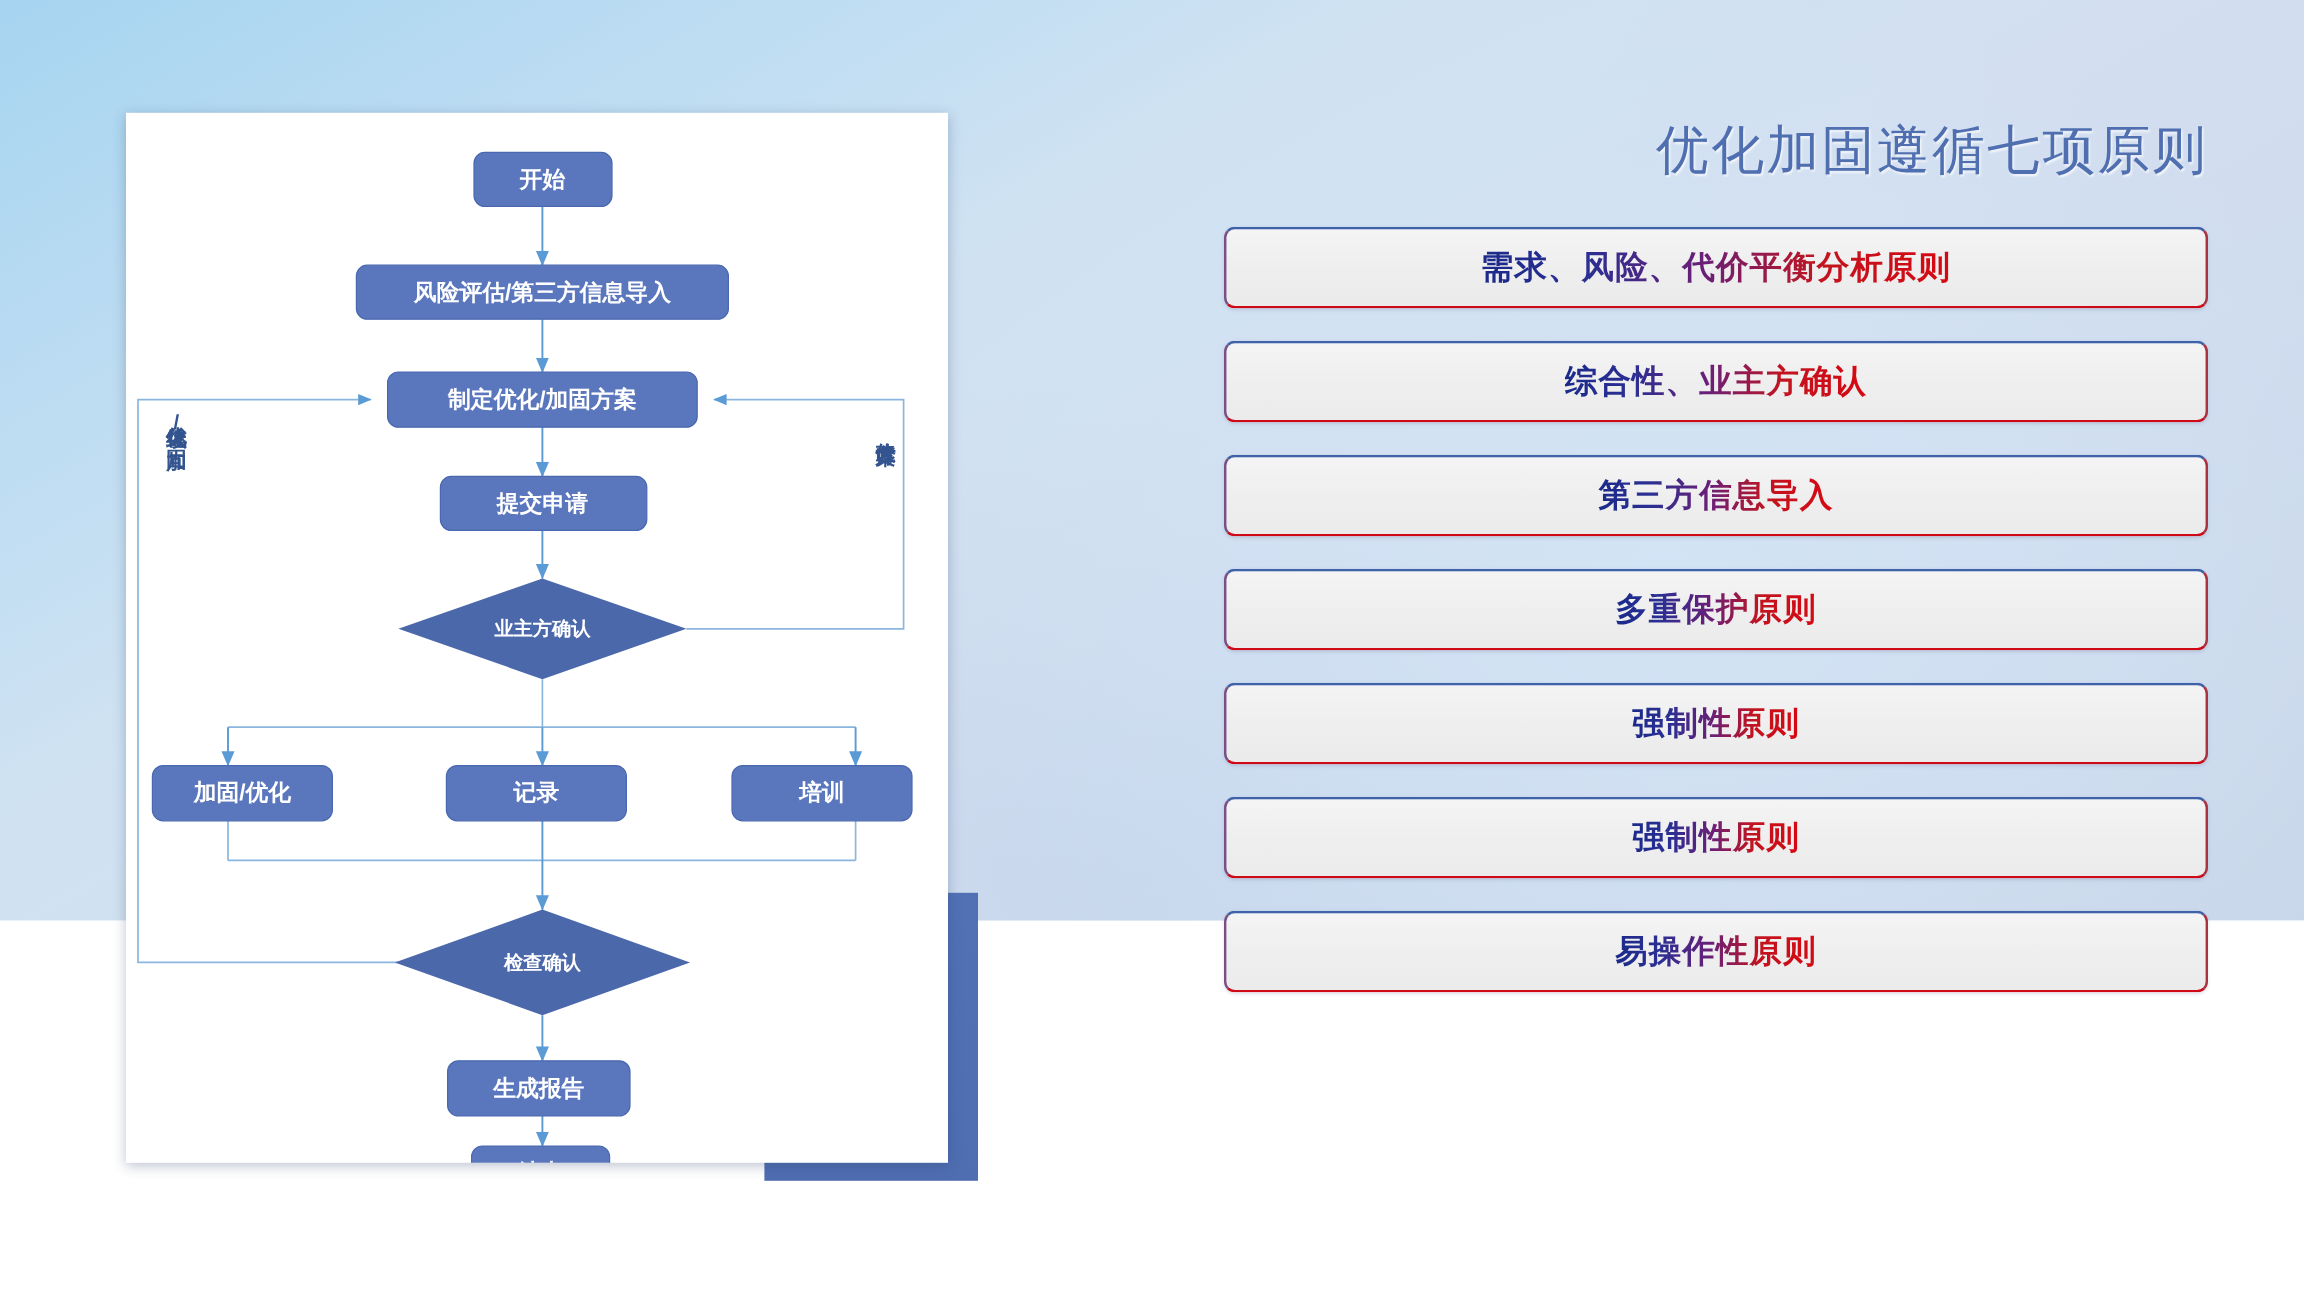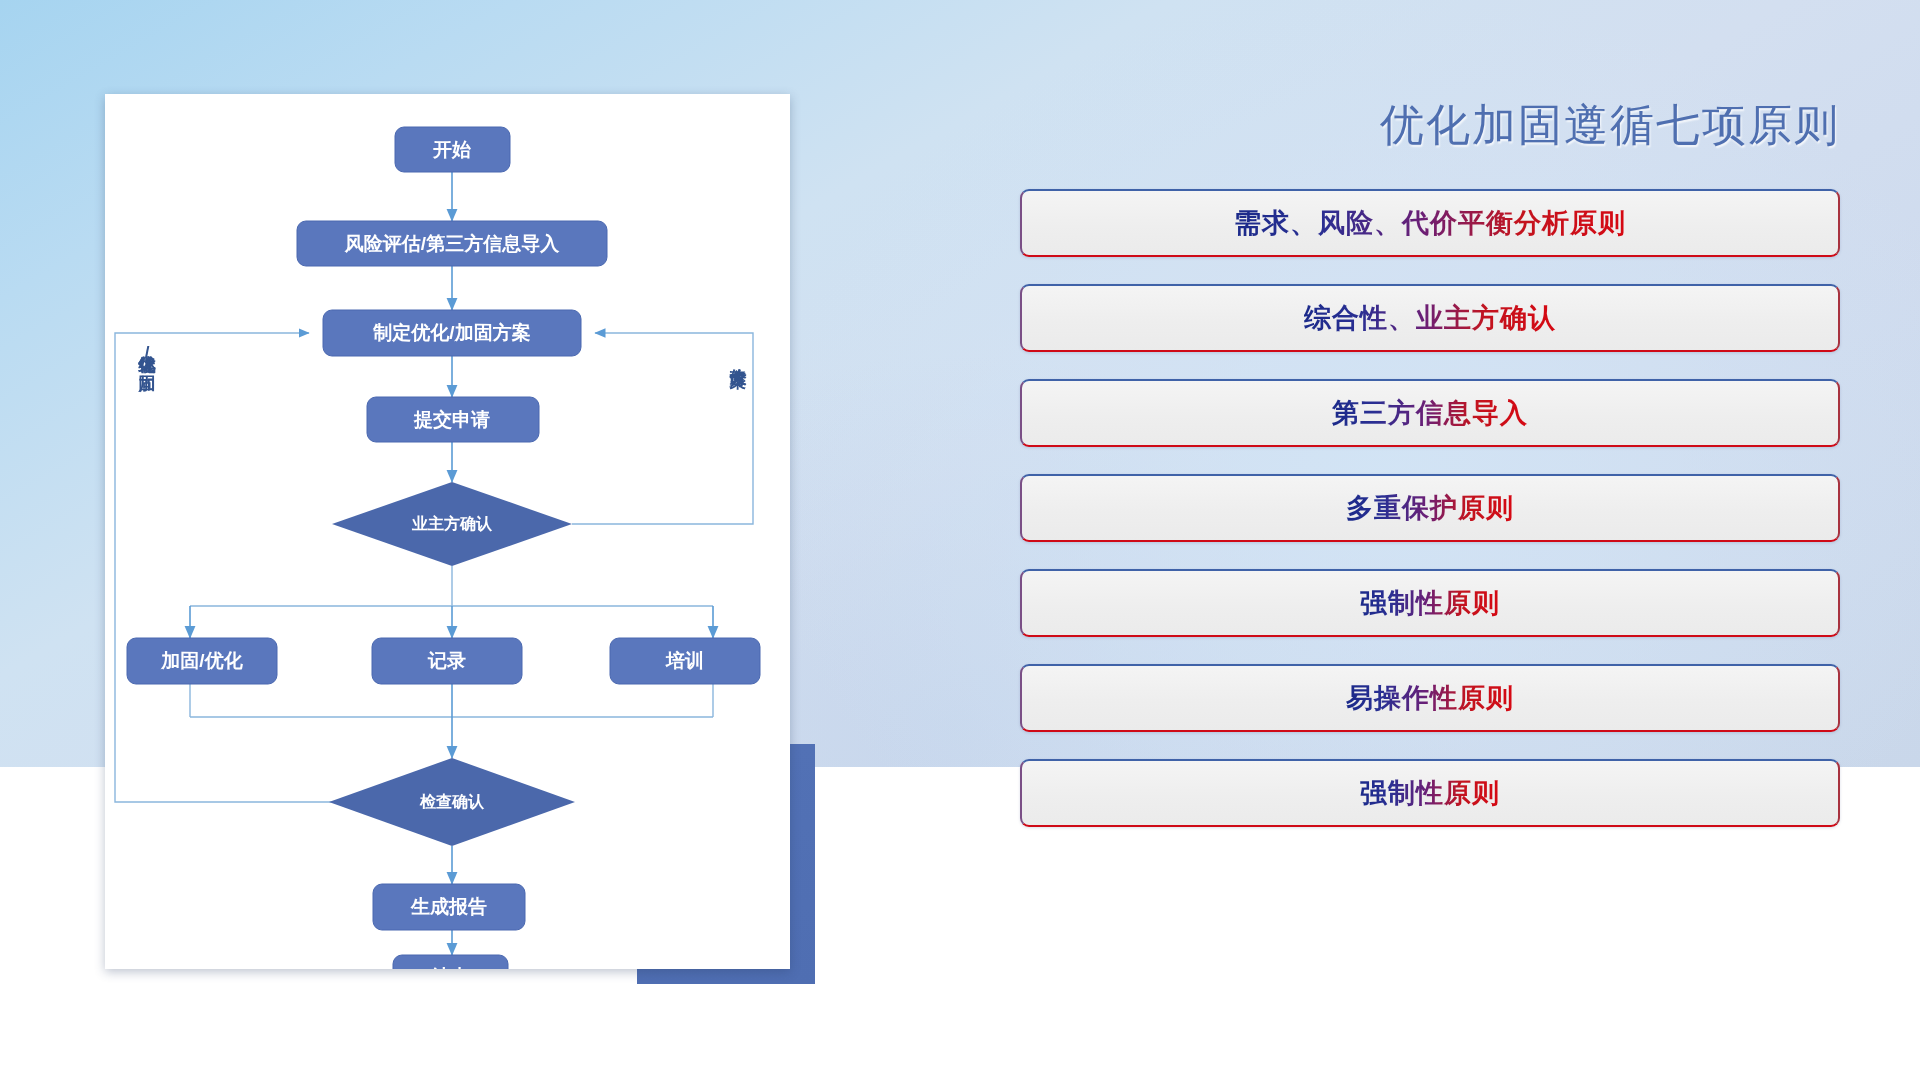--- a/index.html
+++ b/index.html
@@ -176,21 +176,21 @@
       <div class="principle-bar">
         <span class="principle-text">第三方信息导入</span>
       </div>
       <div class="principle-bar">
         <span class="principle-text">多重保护原则</span>
       </div>
       <div class="principle-bar">
         <span class="principle-text">强制性原则</span>
       </div>
       <div class="principle-bar">
-        <span class="principle-text">易操作性原则</span>
+        <span class="principle-text">强制性原则</span>
       </div>
       <div class="principle-bar">
-        <span class="principle-text">强制性原则</span>
+        <span class="principle-text">易操作性原则</span>
       </div>
     </div>
   </div>
 
 </div>
 
 </body></html>

